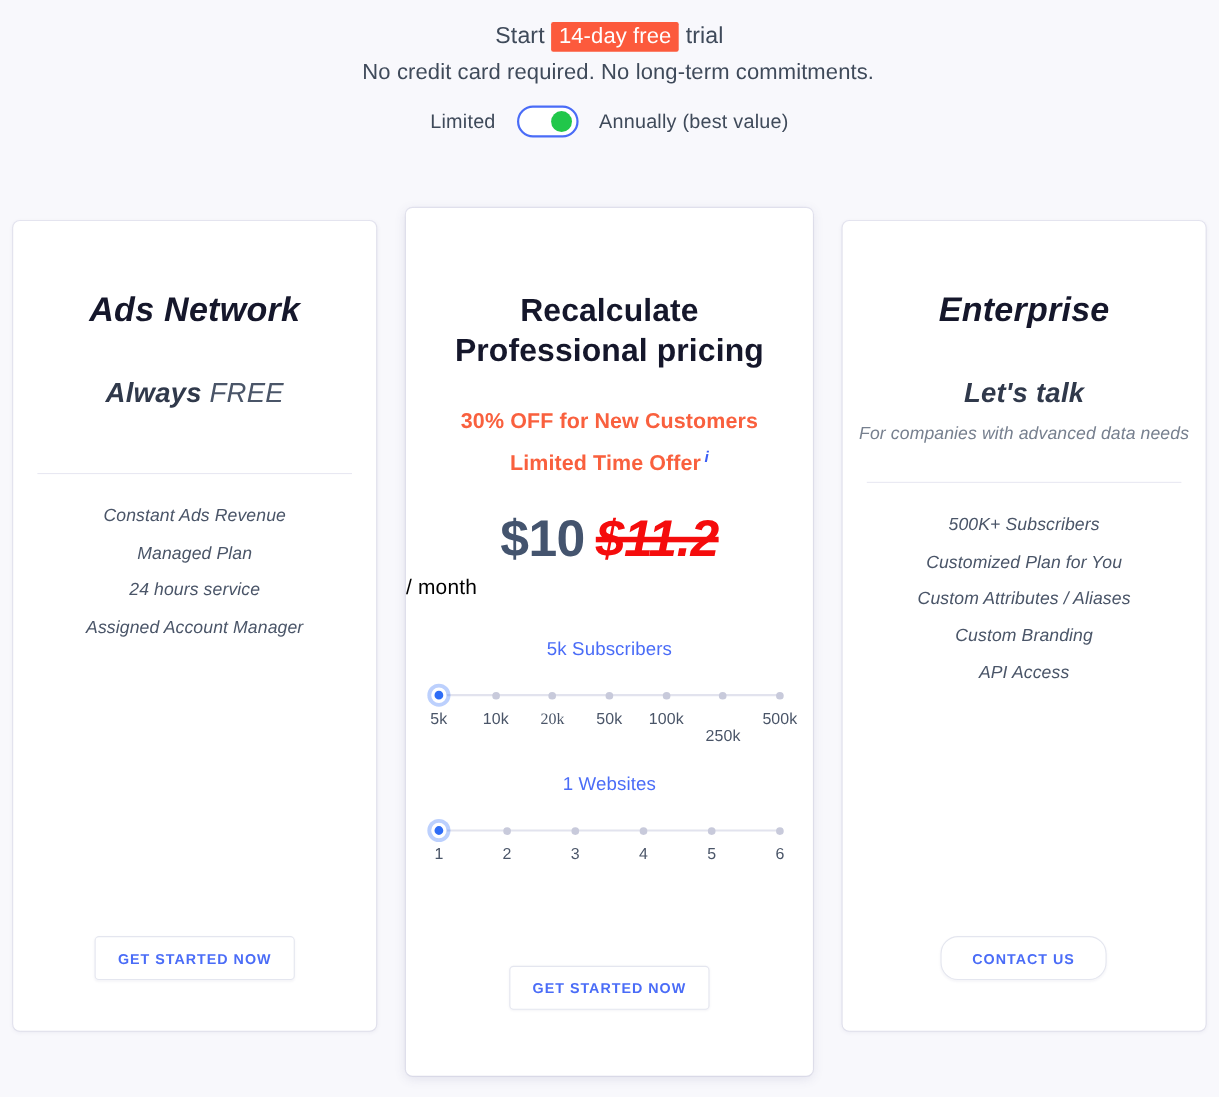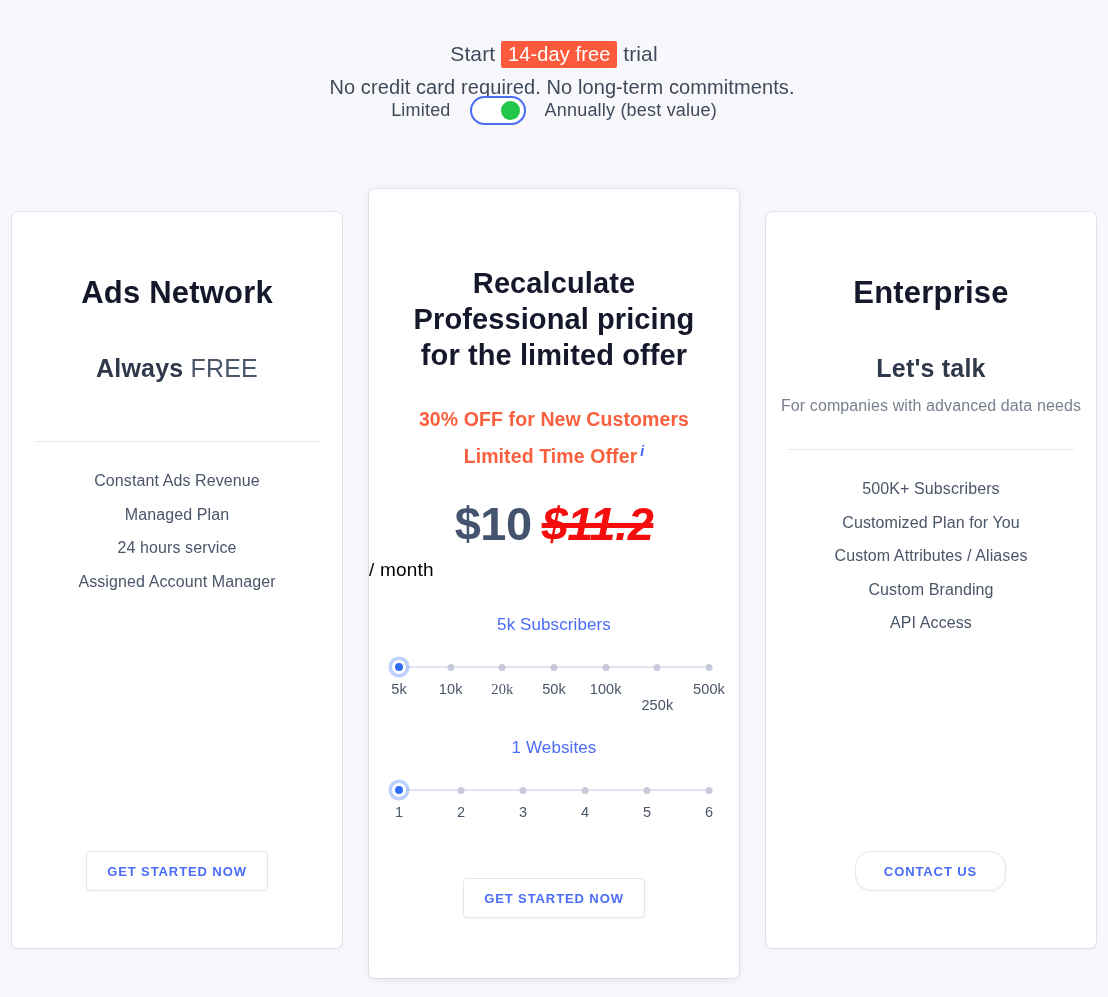--- a/index.html
+++ b/index.html
@@ -26,21 +26,20 @@
     left: 0;
     width: 1108px;
     text-align: center;
   }
   .trial-line {
     font-size: 21px;
     color: #3f4a5a;
     line-height: 30px;
     letter-spacing: .1px;
     white-space: nowrap;
-    margin-top: 21px;
   }
   .trial-badge {
     background: #fc5a3c;
     color: #ffffff;
     padding: 2px 7px 3px 7px;
     border-radius: 2px;
     font-size: 20px;
   }
   .subline {
     margin-top: 4px;
@@ -88,21 +87,21 @@
     background: #21c74a;
   }
 
   
   .card {
     position: absolute;
     background: #ffffff;
     border-radius: 6px;
     box-shadow: 0 1px 4px rgba(80, 80, 130, .10), 0 0 0 1px rgba(225,225,238,.7);
   }
-  .card-side { top: 212px; width: 330px; height: 736px; }
+  .card-side { top: 201px; width: 330px; height: 736px; font-style: italic; }
   .card-left { left: 12px; }
   .card-right { left: 766px; }
   .card-center {
     left: 369px;
     top: 189px;
     width: 370px;
     height: 789px;
     box-shadow: 0 2px 10px rgba(80, 80, 130, .13), 0 0 0 1px rgba(225,225,238,.75);
   }
 
@@ -320,21 +319,20 @@
       <div class="feature">Assigned Account Manager</div>
     </div>
   </div>
   <div class="btn btn-left">GET STARTED NOW</div>
 
   <div class="card card-center">
     <div class="center-inner">
       <div class="recalc-title">
         <div>Recalculate</div>
         <div>Professional pricing</div>
-        <div>for the limited offer</div>
       </div>
 
       <div class="offer">
         <div>30% OFF for New Customers</div>
         <div>
           <span>Limited Time Offer</span><span class="info-icon">i</span>
         </div>
       </div>
 
       <div class="price-row">

